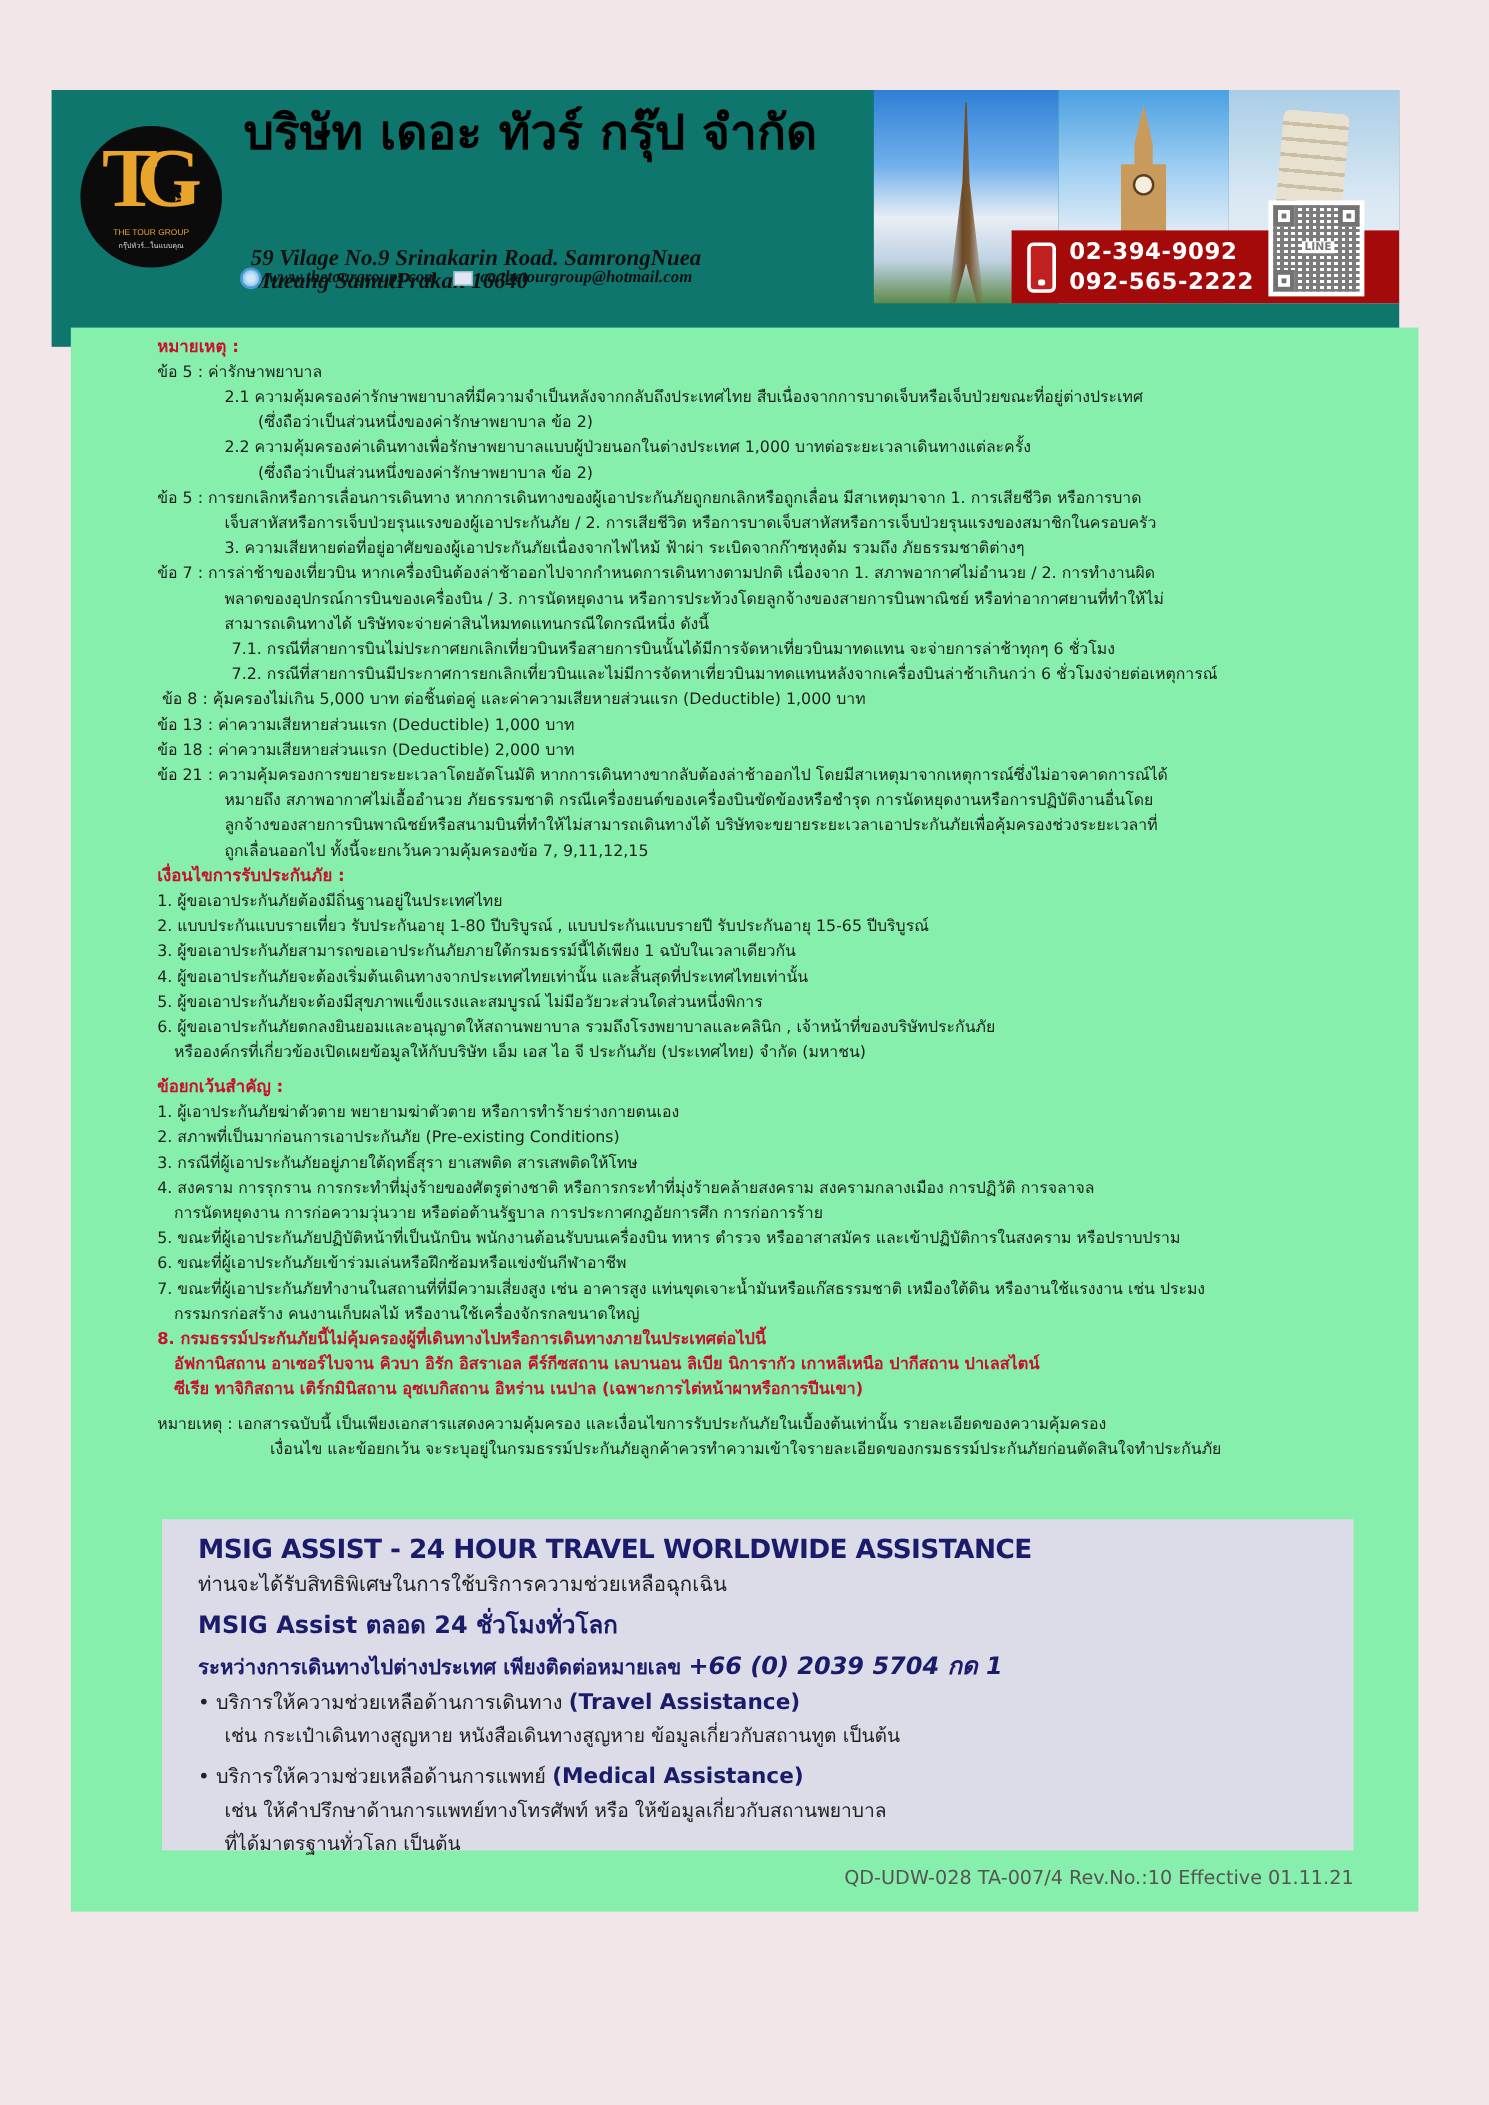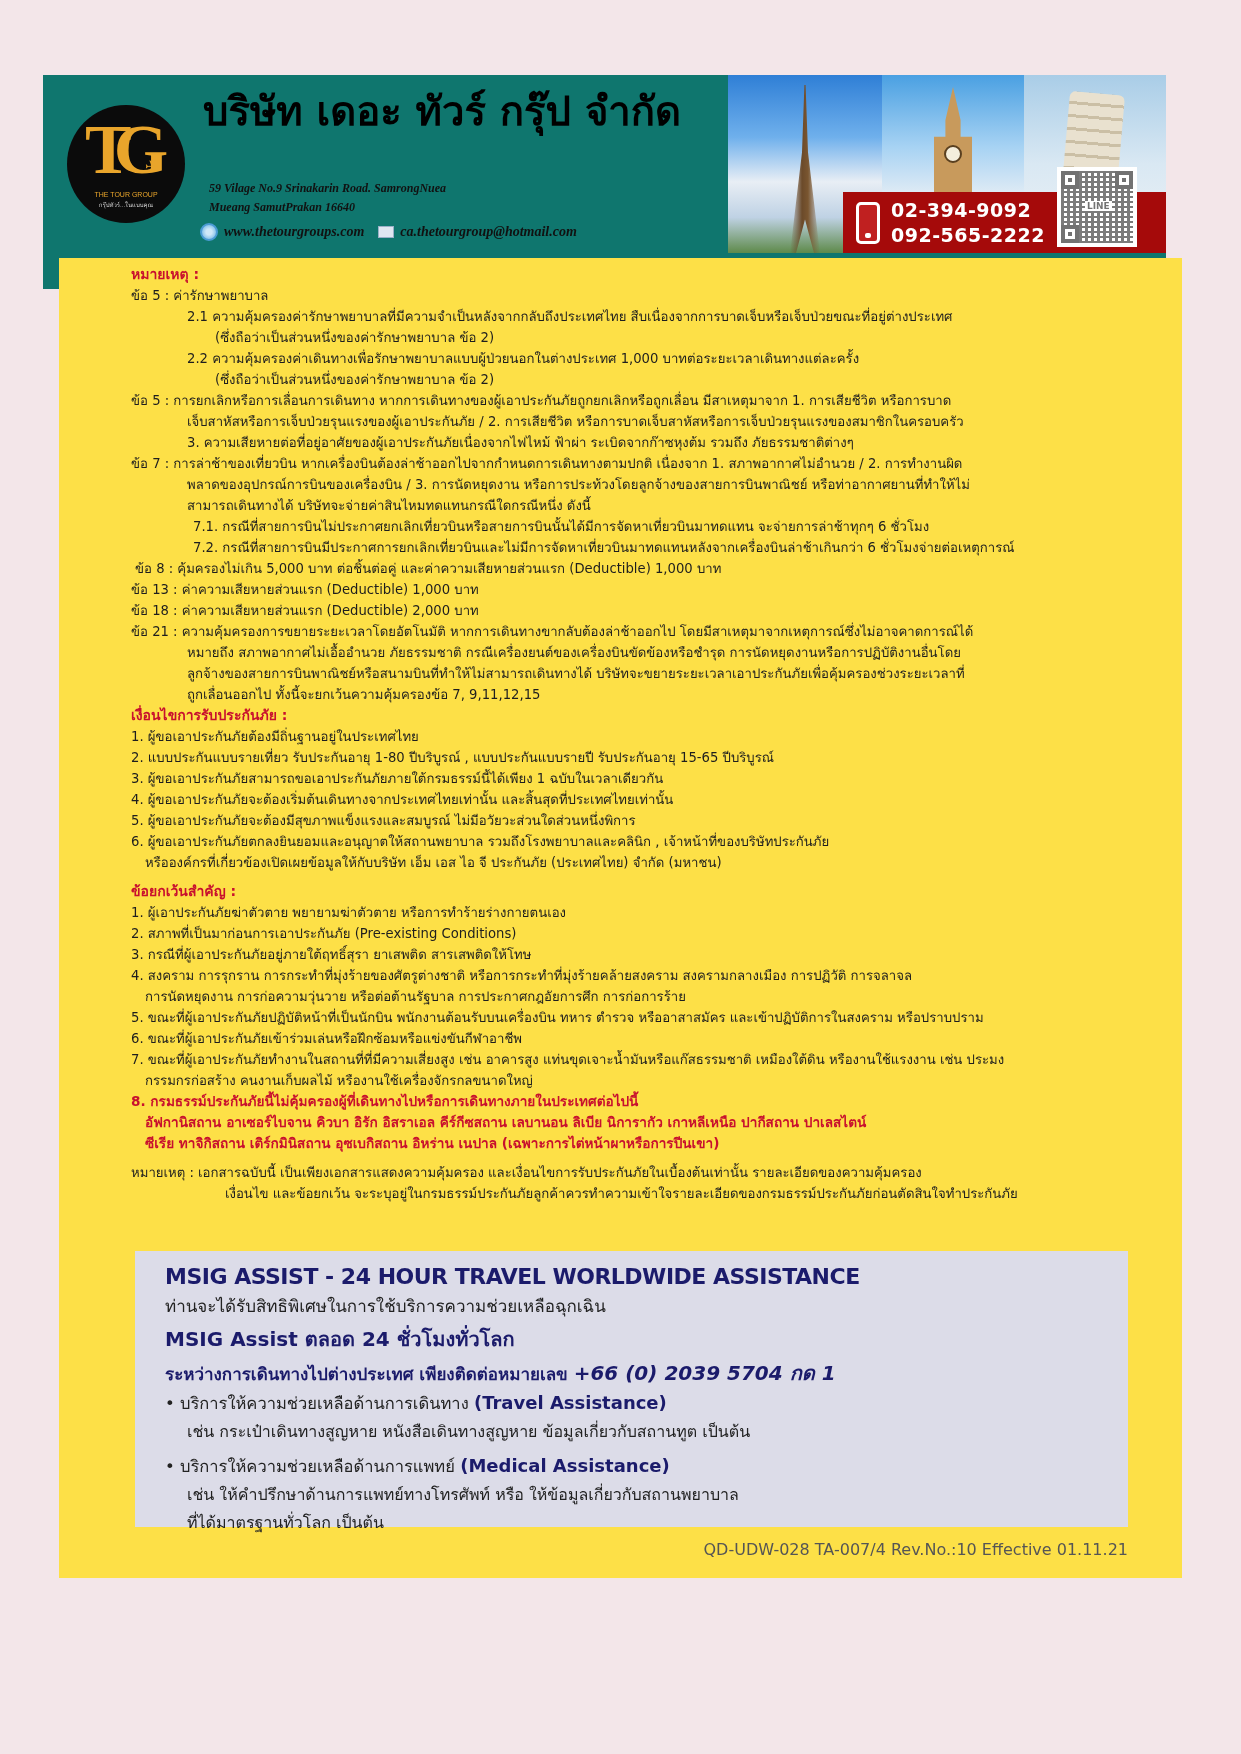--- a/index.html
+++ b/index.html
@@ -8,21 +8,21 @@
 
   
   .header { position: absolute; left: 43px; top: 75px; width: 1123px; height: 214px; background: #0f766e; }
   .logo { position: absolute; left: 24px; top: 30px; width: 118px; height: 118px; border-radius: 50%; background: #0b0b0b; }
   .logo .tg { position: absolute; left: 18px; top: 10px; font-family: "Liberation Serif", serif; font-size: 70px; color: #e9a52b; font-weight: bold; letter-spacing: -18px; line-height: 1; }
   .logo .plane { position: absolute; left: 78px; top: 52px; font-size: 16px; color: #e9a52b; }
   .logo .sub1 { position: absolute; left: 0; width: 118px; top: 86px; text-align: center; font-size: 7px; color: #e9a52b; font-family: "Liberation Sans", sans-serif; }
   .logo .sub2 { position: absolute; left: 0; width: 118px; top: 95px; text-align: center; font-size: 6px; color: #ddd; font-family: "Liberation Sans", sans-serif; }
   .thai-name { position: absolute; left: 160px; top: 16px; font-family: "DejaVu Sans", sans-serif; font-weight: bold; font-size: 40px; color: #000; line-height: 1; }
   .eng-name { position: absolute; left: 160px; top: 70px; font-family: "Liberation Serif", serif; font-weight: bold; font-style: italic; font-size: 29px; color: #000; line-height: 1; }
-  .addr { position: absolute; left: 166px; font-family: "Liberation Serif", serif; font-weight: bold; font-style: italic; font-size: 12px; color: #111; line-height: 1; }
+  .addr { position: absolute; left: 166px; font-family: "Liberation Serif", serif; font-weight: bold; font-style: italic; font-size: 19px; color: #111; line-height: 1; margin-top: 24px; }
   .addr1 { top: 107px; }
   .addr2 { top: 126px; }
   .contact-row { position: absolute; left: 157px; top: 148px; display: flex; align-items: center; gap: 6px; font-family: "Liberation Serif", serif; font-weight: bold; font-style: italic; font-size: 14px; color: #111; text-align: center; }
   .globe { width: 18px; height: 18px; border-radius: 50%; border: 2px solid #4a9bd4; background: radial-gradient(circle, #cfe8f8 30%, #8cc4ea 70%); display: inline-block; }
   .mail { width: 16px; height: 12px; background: #dfe7f1; border: 1px solid #9ab0c8; display: inline-block; margin-left: 8px; }
 
   .banner { position: absolute; left: 685px; top: 0; width: 438px; height: 178px; overflow: hidden; }
   .pic { position: absolute; top: 0; height: 178px; }
   .pic1 { left: 0; width: 154px; background: linear-gradient(180deg, #2f7fd6 0%, #6fb0ec 35%, #e8eef5 60%, #bfd2e4 80%, #5e8a4a 100%); }
   .pic2 { left: 154px; width: 142px; background: linear-gradient(180deg, #4aa0e2 0%, #a6d2f3 40%, #e6eef5 70%, #d8d8d8 100%); }
@@ -38,21 +38,21 @@
   .qr { position: absolute; left: 329px; top: 92px; width: 80px; height: 80px; background: #fff; padding: 4px; }
   .qr-grid { width: 72px; height: 72px; background:
       repeating-linear-gradient(90deg, #111 0 3px, transparent 3px 6px),
       repeating-linear-gradient(0deg, #111 0 2px, transparent 2px 5px);
       opacity: 0.55; position: relative; }
   .qr-corner { position: absolute; width: 18px; height: 18px; border: 4px solid #000; background: #fff; }
   .qr-corner::after { content: ""; position: absolute; left: 3px; top: 3px; width: 4px; height: 4px; background: #000; }
   .qr-line { position: absolute; left: 24px; top: 30px; background: #fff; font-family: "DejaVu Sans", sans-serif; font-weight: bold; font-size: 9px; padding: 0 2px; color: #000; }
 
   
-  .page { position: absolute; left: 59px; top: 258px; width: 1123px; height: 1320px; background: #fde047; }
+  .page { position: absolute; left: 59px; top: 273px; width: 1123px; height: 1320px; background: #86efac; }
   .content { position: absolute; left: 72px; top: 6px; width: 1000px; font-family: "DejaVu Sans", sans-serif; font-size: 13.2px; line-height: 21px; color: #1e1e1e; }
   .sec-title { color: #c8102e; font-weight: bold; font-size: 14px; }
   .row { white-space: nowrap; }
   .i1 { padding-left: 56px; }
   .i2 { padding-left: 84px; }
   .i3 { padding-left: 62px; }
   .i4 { padding-left: 14px; }
   .red-list { color: #c8102e; font-weight: bold; font-size: 13.6px; }
   .gap { height: 8px; }
 

